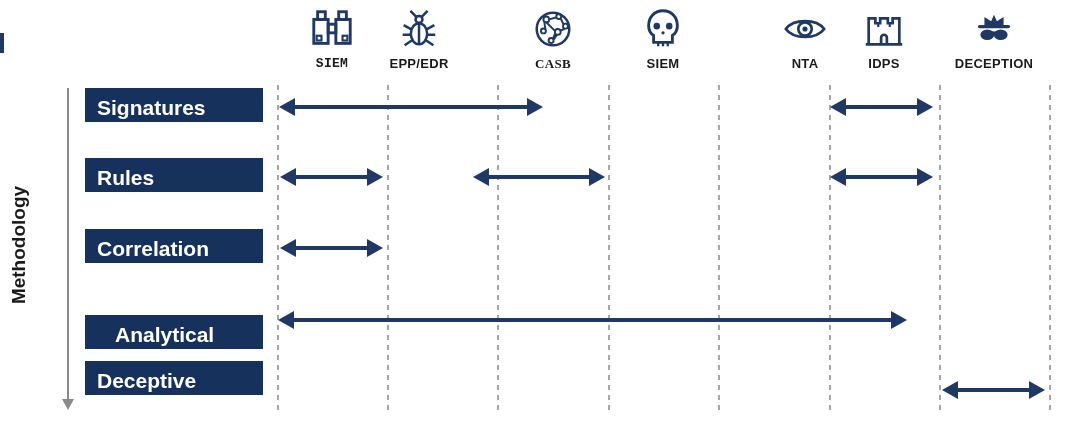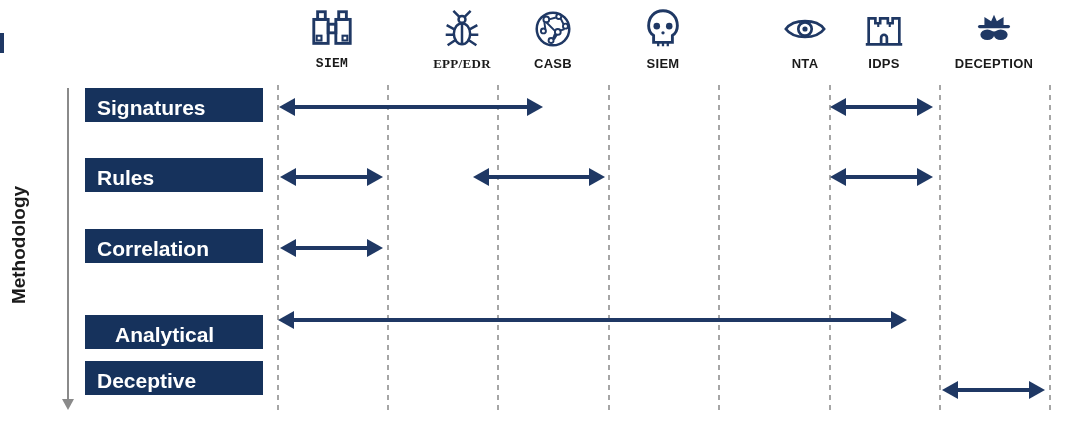--- a/index.html
+++ b/index.html
@@ -59,32 +59,32 @@
             <rect x="31" y="6" width="8" height="8"></rect>
             <rect x="5" y="14" width="15" height="25"></rect>
             <rect x="28" y="14" width="15" height="25"></rect>
             <rect x="20" y="19" width="8" height="9"></rect>
             <rect x="8" y="31" width="5" height="5" stroke-width="2.2"></rect>
             <rect x="35" y="31" width="5" height="5" stroke-width="2.2"></rect>
           </svg>
         </div>
         <div class="col-label">SIEM</div>
       </div>
-      <div class="col" style="left: 407px; font-family: Liberation Serif, serif;">
+      <div class="col" style="left: 364px;">
         <div class="icon">
           <svg viewBox="0 0 48 48" fill="none" stroke="currentColor" stroke-width="2.6">
             <ellipse cx="24" cy="29" rx="8.5" ry="11"></ellipse>
             <circle cx="24" cy="14" r="3.6"></circle>
             <path d="M21 11 L15 5 M27 11 L33 5"></path>
             <path d="M24 18 V40 M17 25 L8 20 M16 30 L7 30 M18 35 L9 41 M31 25 L40 20 M32 30 L41 30 M30 35 L39 41"></path>
           </svg>
         </div>
         <div class="col-label">EPP/EDR</div>
       </div>
-      <div class="col" style="left: 498px;">
+      <div class="col" style="left: 498px; font-family: Liberation Serif, serif;">
         <div class="icon">
           <svg viewBox="0 0 48 48" fill="none" stroke="currentColor" stroke-width="2.6">
             <circle cx="24" cy="24" r="17"></circle>
             <g stroke-width="2">
               <circle cx="17" cy="14" r="3"></circle>
               <circle cx="30" cy="11" r="2.6"></circle>
               <circle cx="37" cy="21" r="2.6"></circle>
               <circle cx="29" cy="27" r="3"></circle>
               <circle cx="14" cy="26" r="2.6"></circle>
               <circle cx="22" cy="36" r="2.6"></circle>

